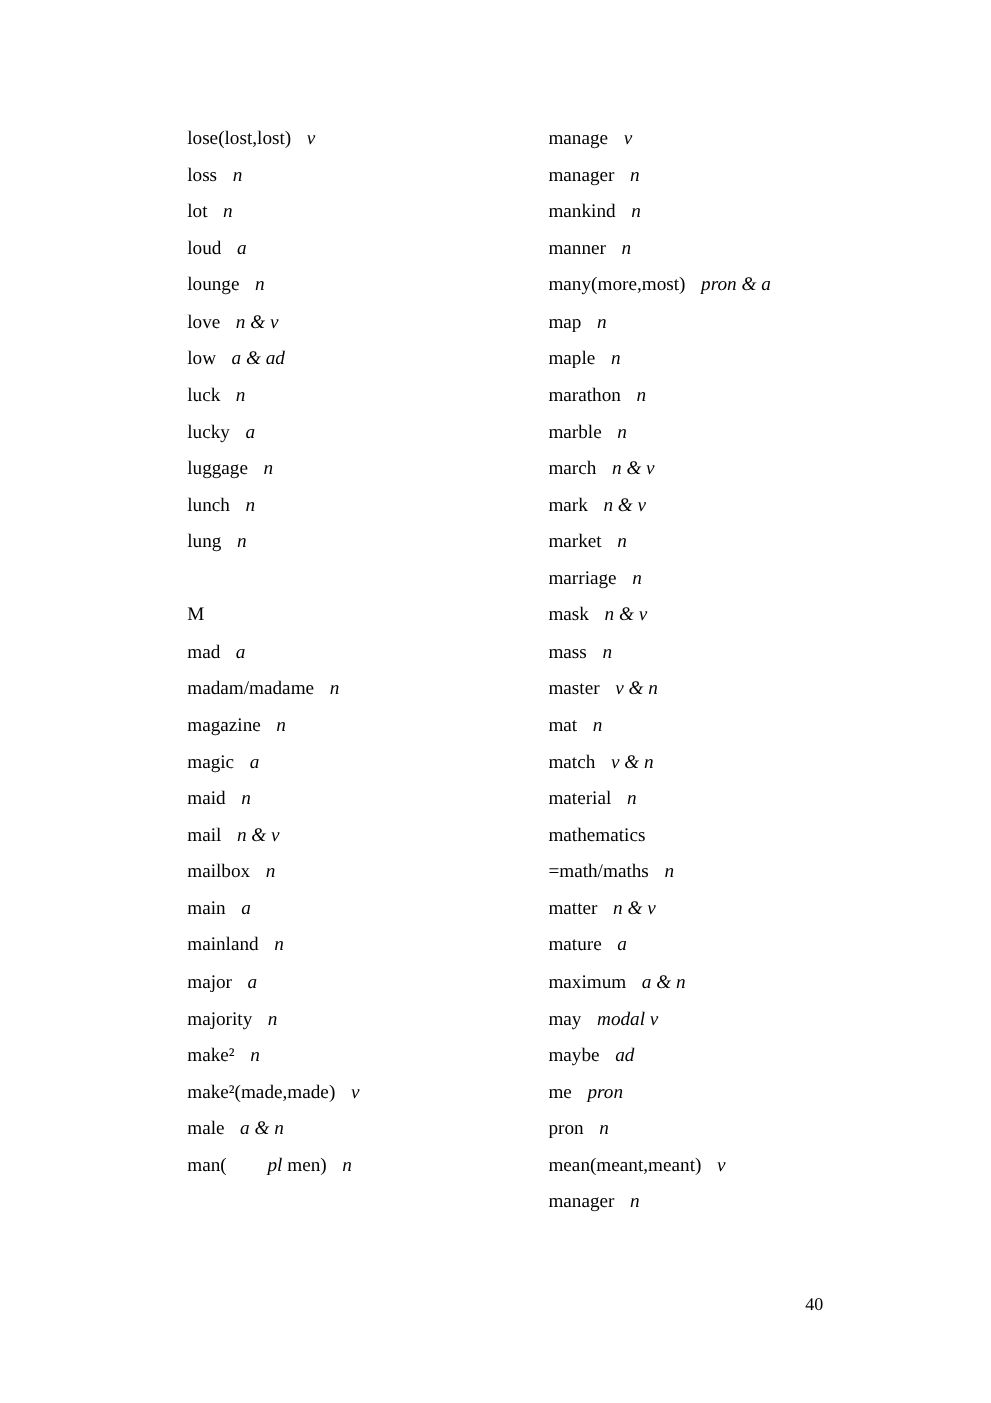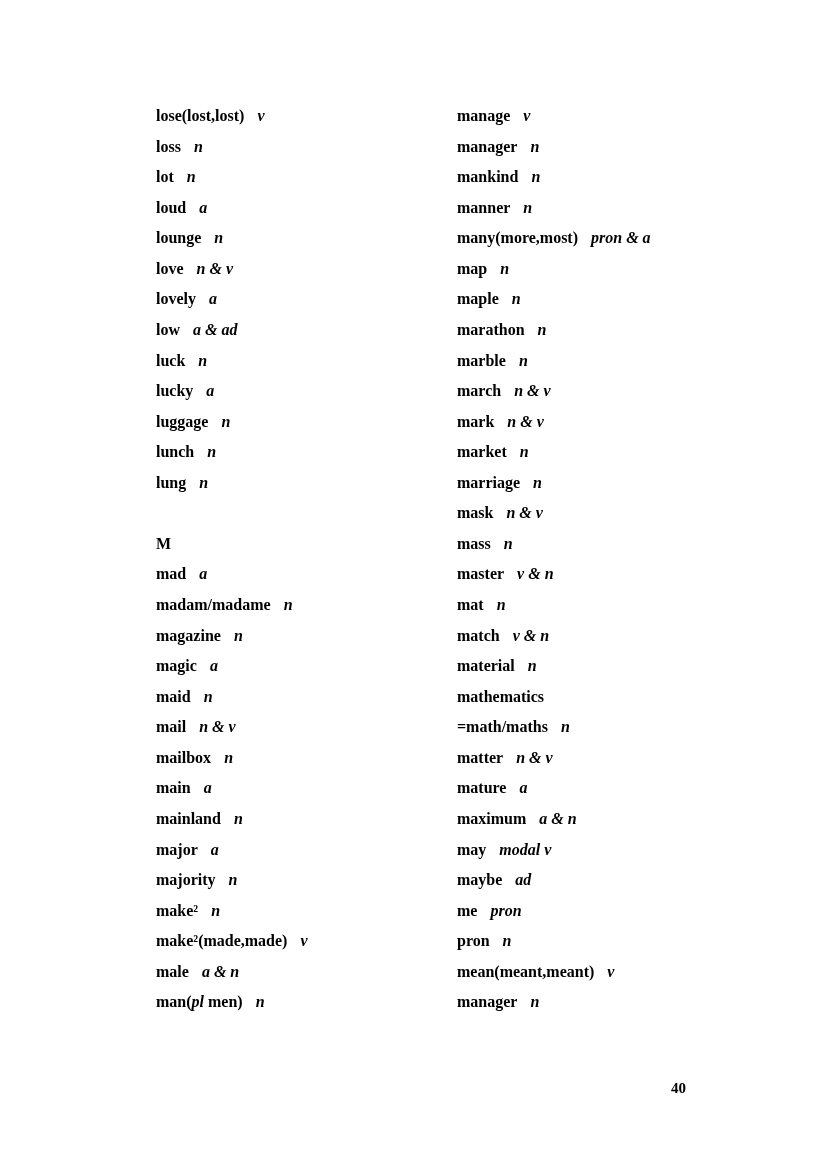--- a/index.html
+++ b/index.html
@@ -12,21 +12,20 @@
     background: #ffffff;
     color: #000000;
     font-family: "Liberation Serif", "DejaVu Serif", serif;
     position: relative;
     overflow: hidden;
   }
   .page {
     position: relative;
     width: 826px;
     height: 1169px;
-    font-weight: bold;
   }
   .content {
     position: absolute;
     top: 101px;
     left: 156px;
     display: flex;
   }
   .col {
     width: 301px;
   }
@@ -34,20 +33,21 @@
     height: 30.57px;
     line-height: 30.57px;
     font-size: 16px;
     white-space: nowrap;
   }
   .word {
     font-style: normal;
   }
   .word i {
     font-style: italic;
+    margin-left: 34px;
   }
   .pos {
     font-style: italic;
     margin-left: 13px;
   }
   .footer {
     position: absolute;
     top: 1078px;
     left: 140px;
     width: 546px;
@@ -61,21 +61,20 @@
 
 <div class="page">
   <div class="content">
     <div class="col">
         <div class="row"><span class="word">lose(lost,lost)</span><span class="pos">v</span></div>
         <div class="row"><span class="word">loss</span><span class="pos">n</span></div>
         <div class="row"><span class="word">lot</span><span class="pos">n</span></div>
         <div class="row"><span class="word">loud</span><span class="pos">a</span></div>
         <div class="row"><span class="word">lounge</span><span class="pos">n</span></div>
         <div class="row"><span class="word">love</span><span class="pos">n &amp; v</span></div>
-        <div class="row"><span class="word">lovely</span><span class="pos">a</span></div>
         <div class="row"><span class="word">low</span><span class="pos">a &amp; ad</span></div>
         <div class="row"><span class="word">luck</span><span class="pos">n</span></div>
         <div class="row"><span class="word">lucky</span><span class="pos">a</span></div>
         <div class="row"><span class="word">luggage</span><span class="pos">n</span></div>
         <div class="row"><span class="word">lunch</span><span class="pos">n</span></div>
         <div class="row"><span class="word">lung</span><span class="pos">n</span></div>
         <div class="row"></div>
         <div class="row"><span class="word">M</span></div>
         <div class="row"><span class="word">mad</span><span class="pos">a</span></div>
         <div class="row"><span class="word">madam/madame</span><span class="pos">n</span></div>

